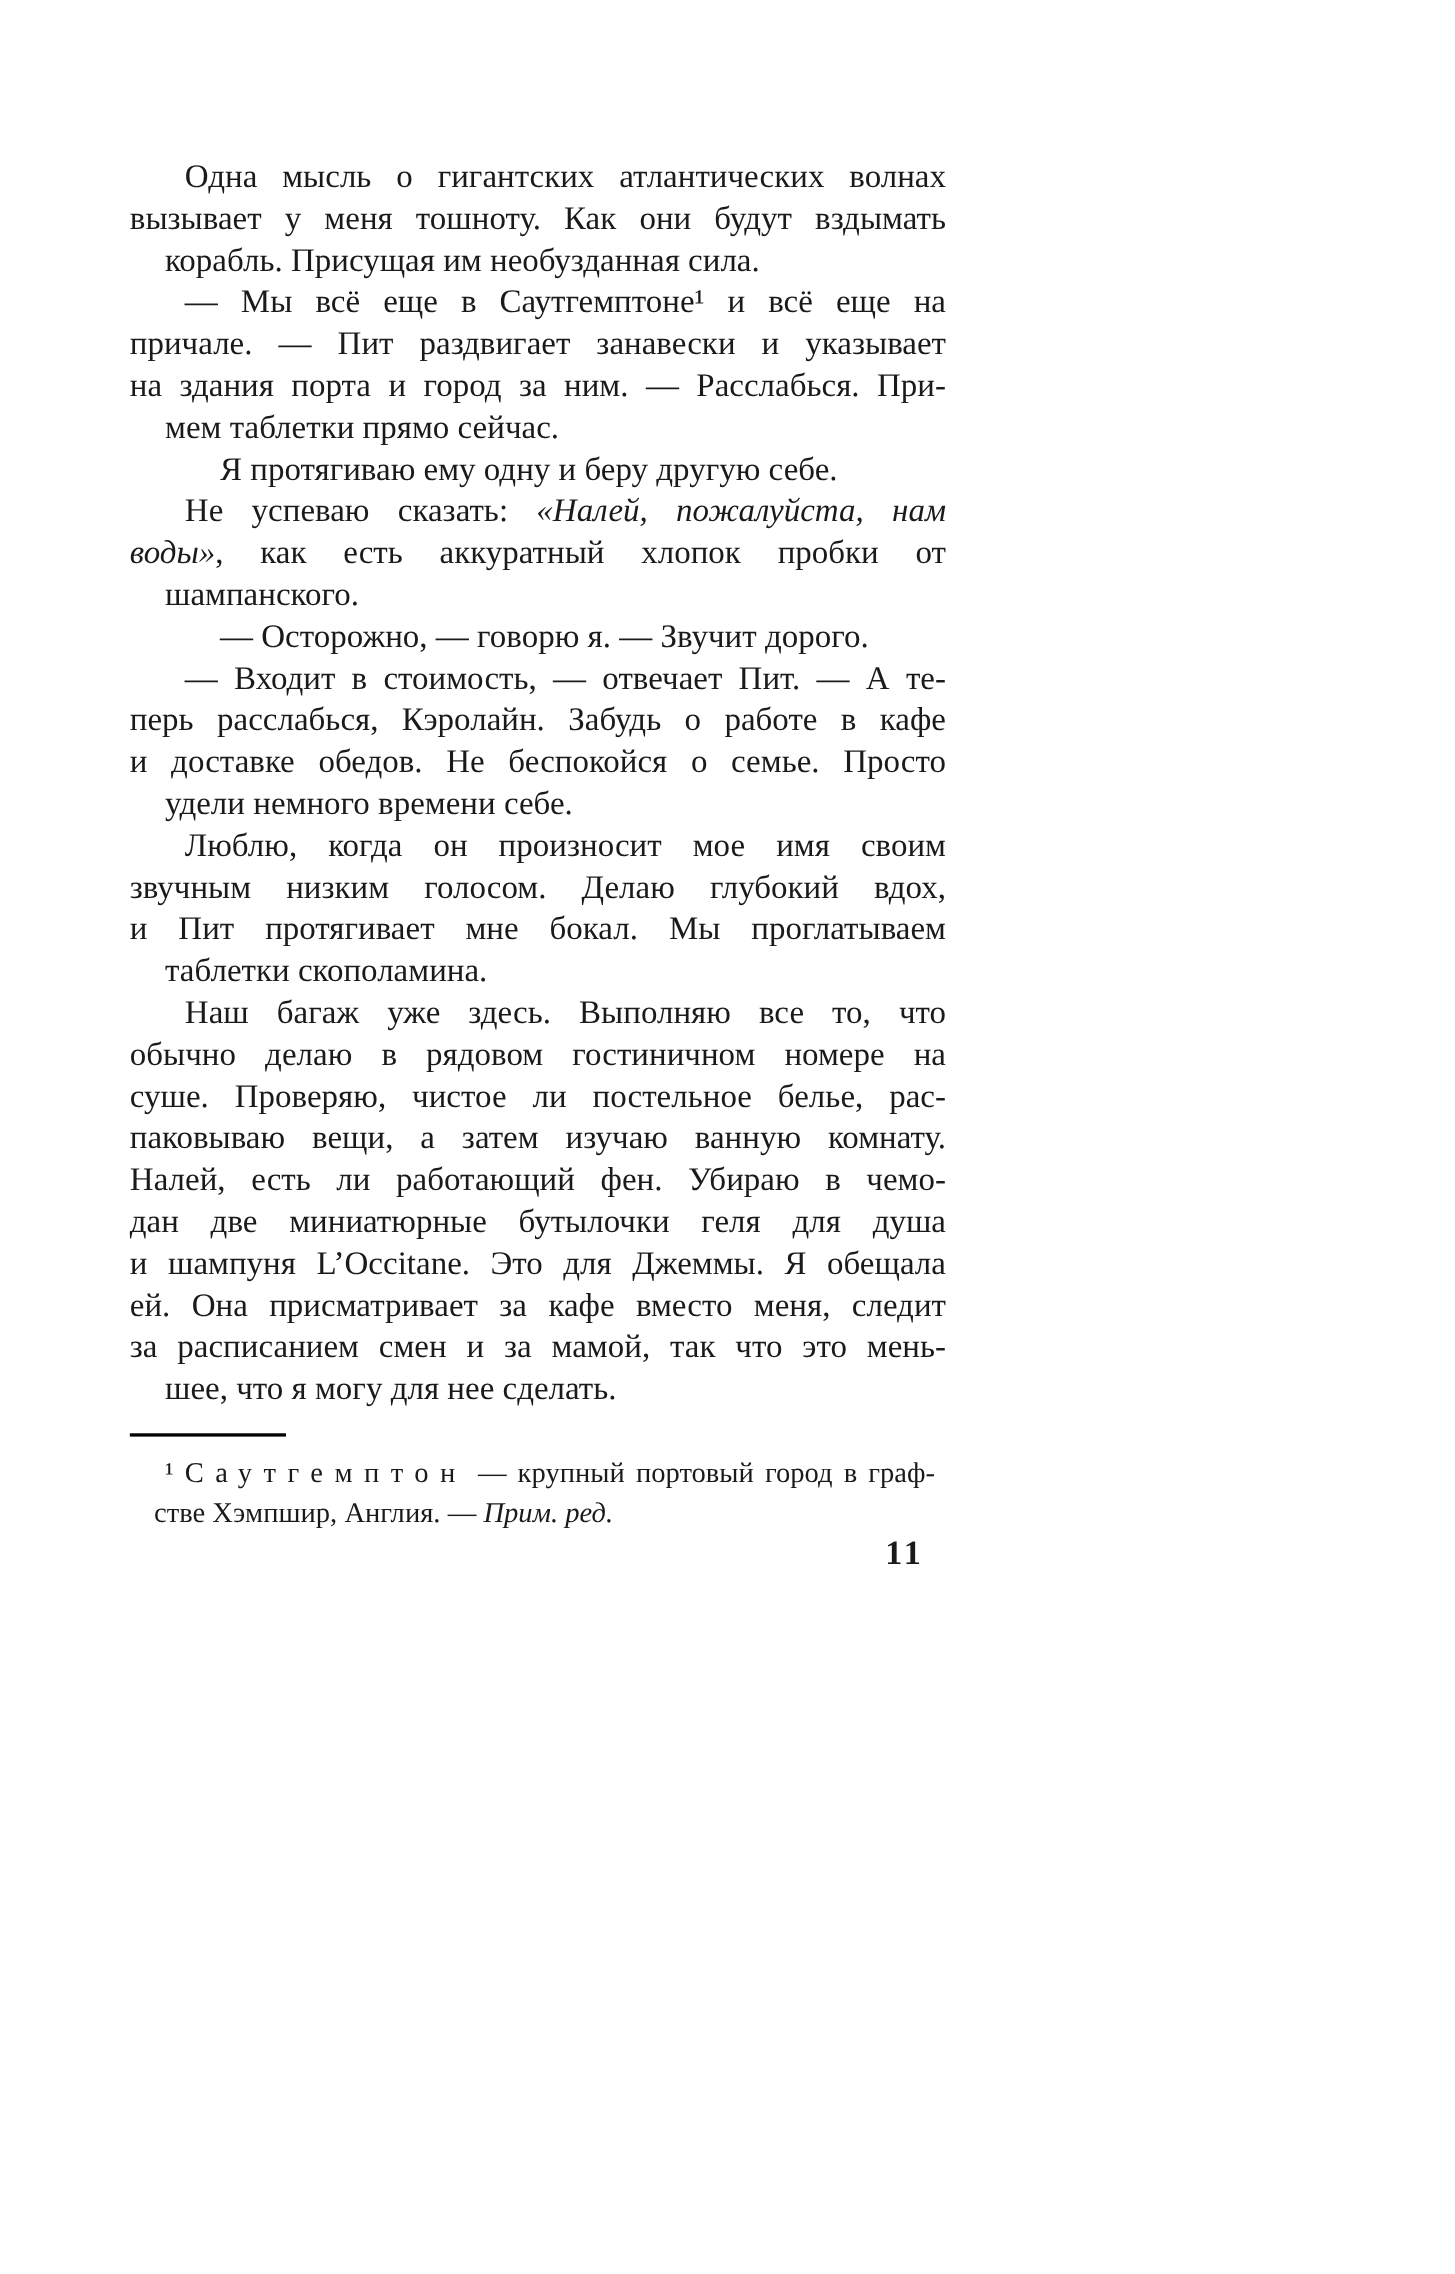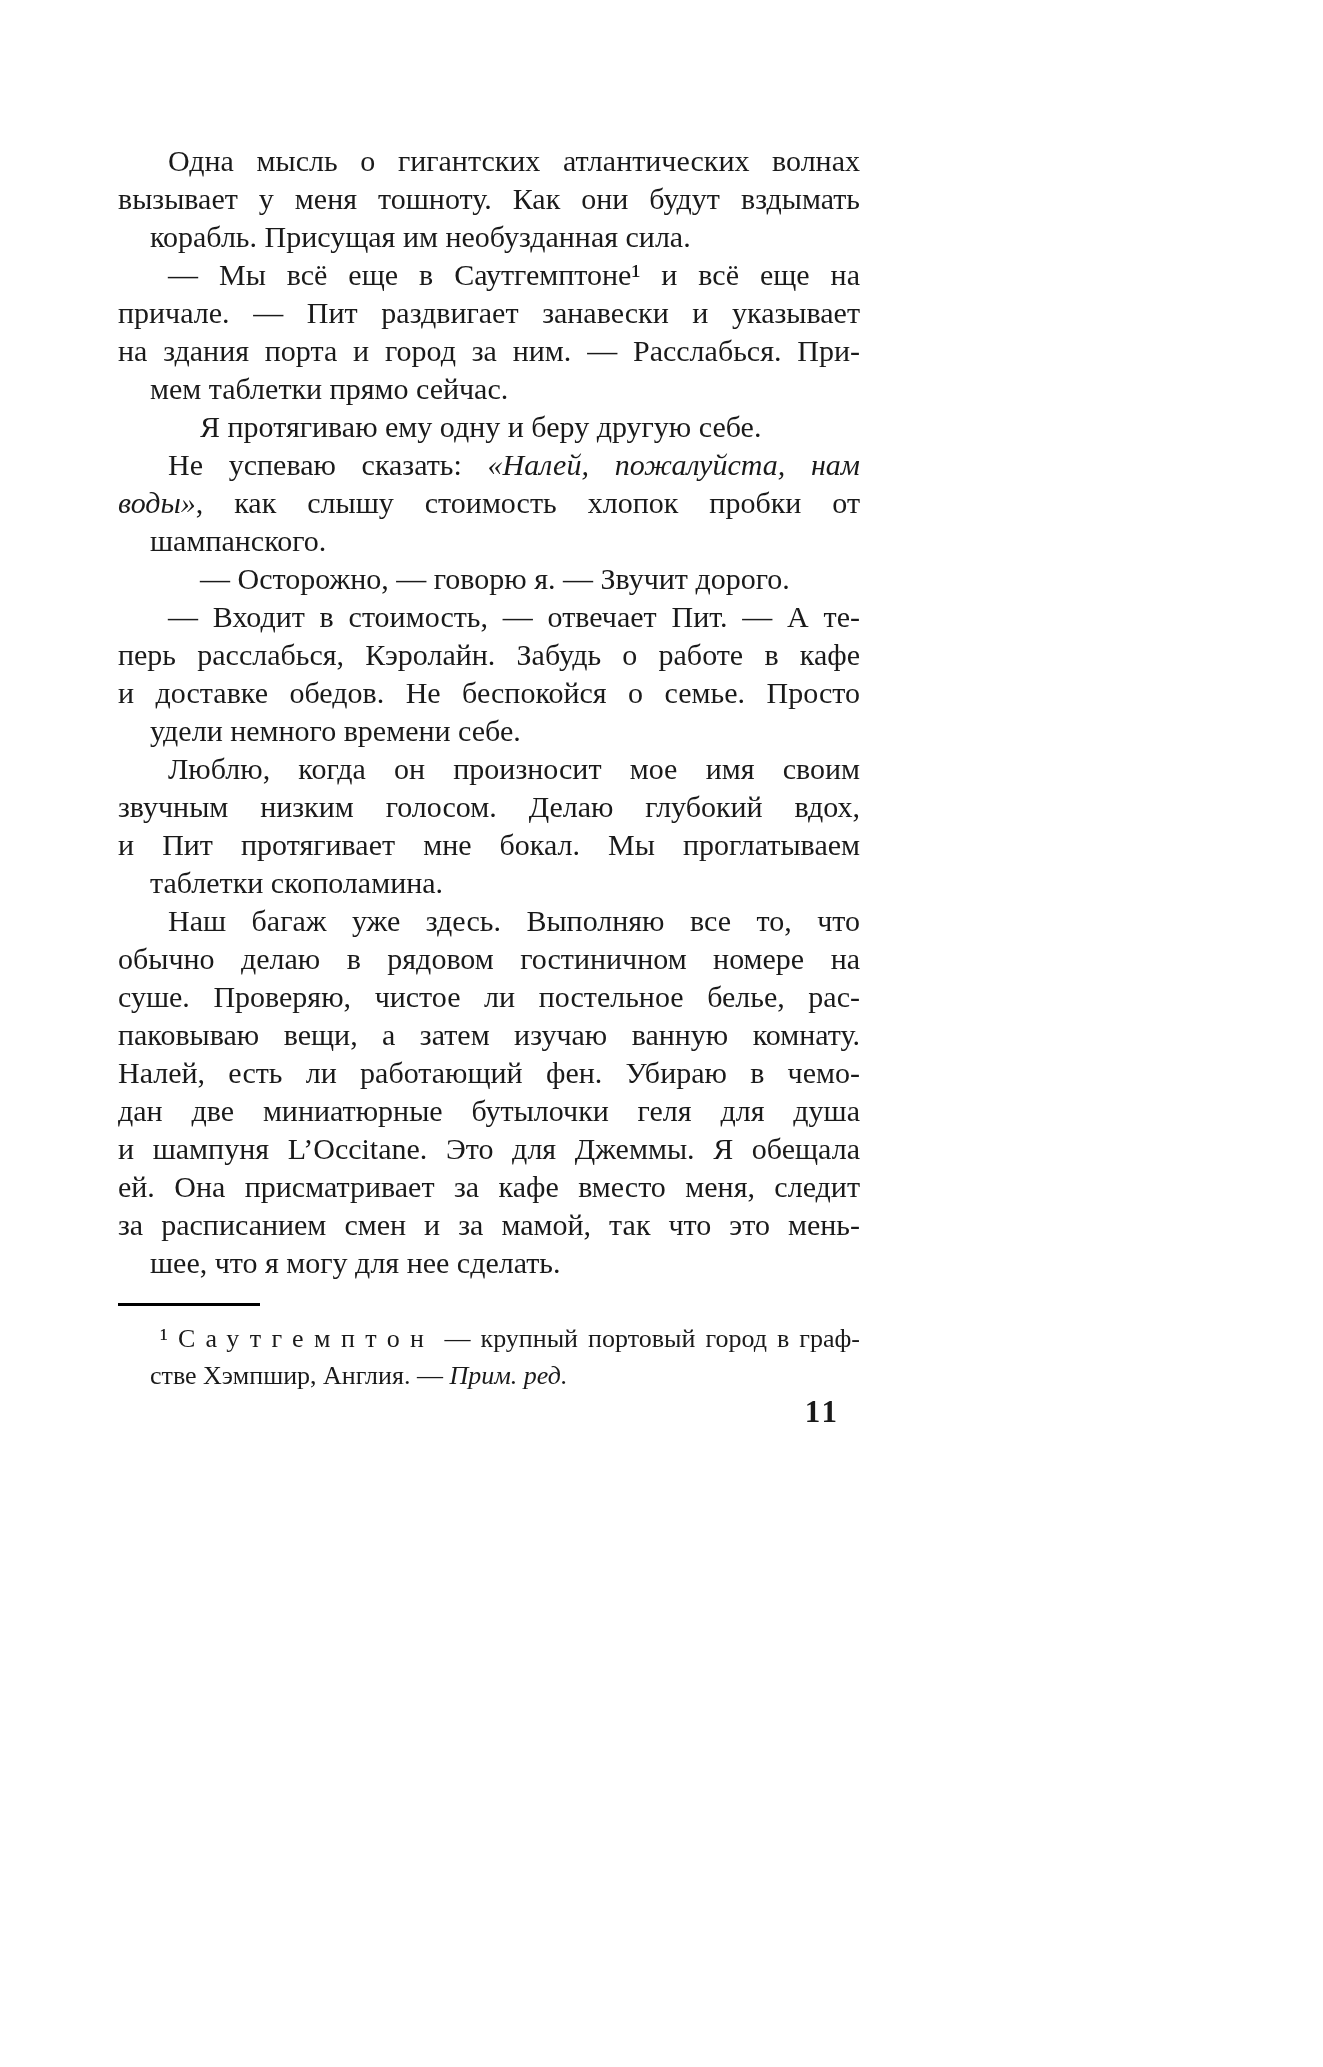--- a/index.html
+++ b/index.html
@@ -44,21 +44,21 @@
   .footnote-rule {
     position: absolute;
     left: 118px;
     top: 1303px;
     width: 142px;
     height: 3px;
     background: #000000;
   }
   .footnote {
     position: absolute;
-    left: 118px;
+    left: 108px;
     top: 1320px;
     width: 742px;
     font-size: 26px;
     line-height: 37px;
   }
   .footnote .line.indent { text-indent: 42px; }
   .page-number {
     position: absolute;
     left: 118px;
     top: 1394px;
@@ -77,21 +77,21 @@
   <div class="text-block">
       <div class="line indent"><span>Одна мысль о гигантских атлантических волнах</span></div>
       <div class="line"><span>вызывает у меня тошноту. Как они будут вздымать</span></div>
       <div class="line last"><span>корабль. Присущая им необузданная сила.</span></div>
       <div class="line indent"><span>— Мы всё еще в Саутгемптоне¹ и всё еще на</span></div>
       <div class="line"><span>причале. — Пит раздвигает занавески и указывает</span></div>
       <div class="line"><span>на здания порта и город за ним. — Расслабься. При-</span></div>
       <div class="line last"><span>мем таблетки прямо сейчас.</span></div>
       <div class="line indent last"><span>Я протягиваю ему одну и беру другую себе.</span></div>
       <div class="line indent"><span>Не успеваю сказать: </span><span class="i">«Налей, пожалуйста, нам</span></div>
-      <div class="line"><span class="i">воды»</span><span>, как слышу стоимость хлопок пробки от</span></div>
+      <div class="line"><span class="i">воды»</span><span>, как есть аккуратный хлопок пробки от</span></div>
       <div class="line last"><span>шампанского.</span></div>
       <div class="line indent last"><span>— Осторожно, — говорю я. — Звучит дорого.</span></div>
       <div class="line indent"><span>— Входит в стоимость, — отвечает Пит. — А те-</span></div>
       <div class="line"><span>перь расслабься, Кэролайн. Забудь о работе в кафе</span></div>
       <div class="line"><span>и доставке обедов. Не беспокойся о семье. Просто</span></div>
       <div class="line last"><span>удели немного времени себе.</span></div>
       <div class="line indent"><span>Люблю, когда он произносит мое имя своим</span></div>
       <div class="line"><span>звучным низким голосом. Делаю глубокий вдох,</span></div>
       <div class="line"><span>и Пит протягивает мне бокал. Мы проглатываем</span></div>
       <div class="line last"><span>таблетки скополамина.</span></div>

